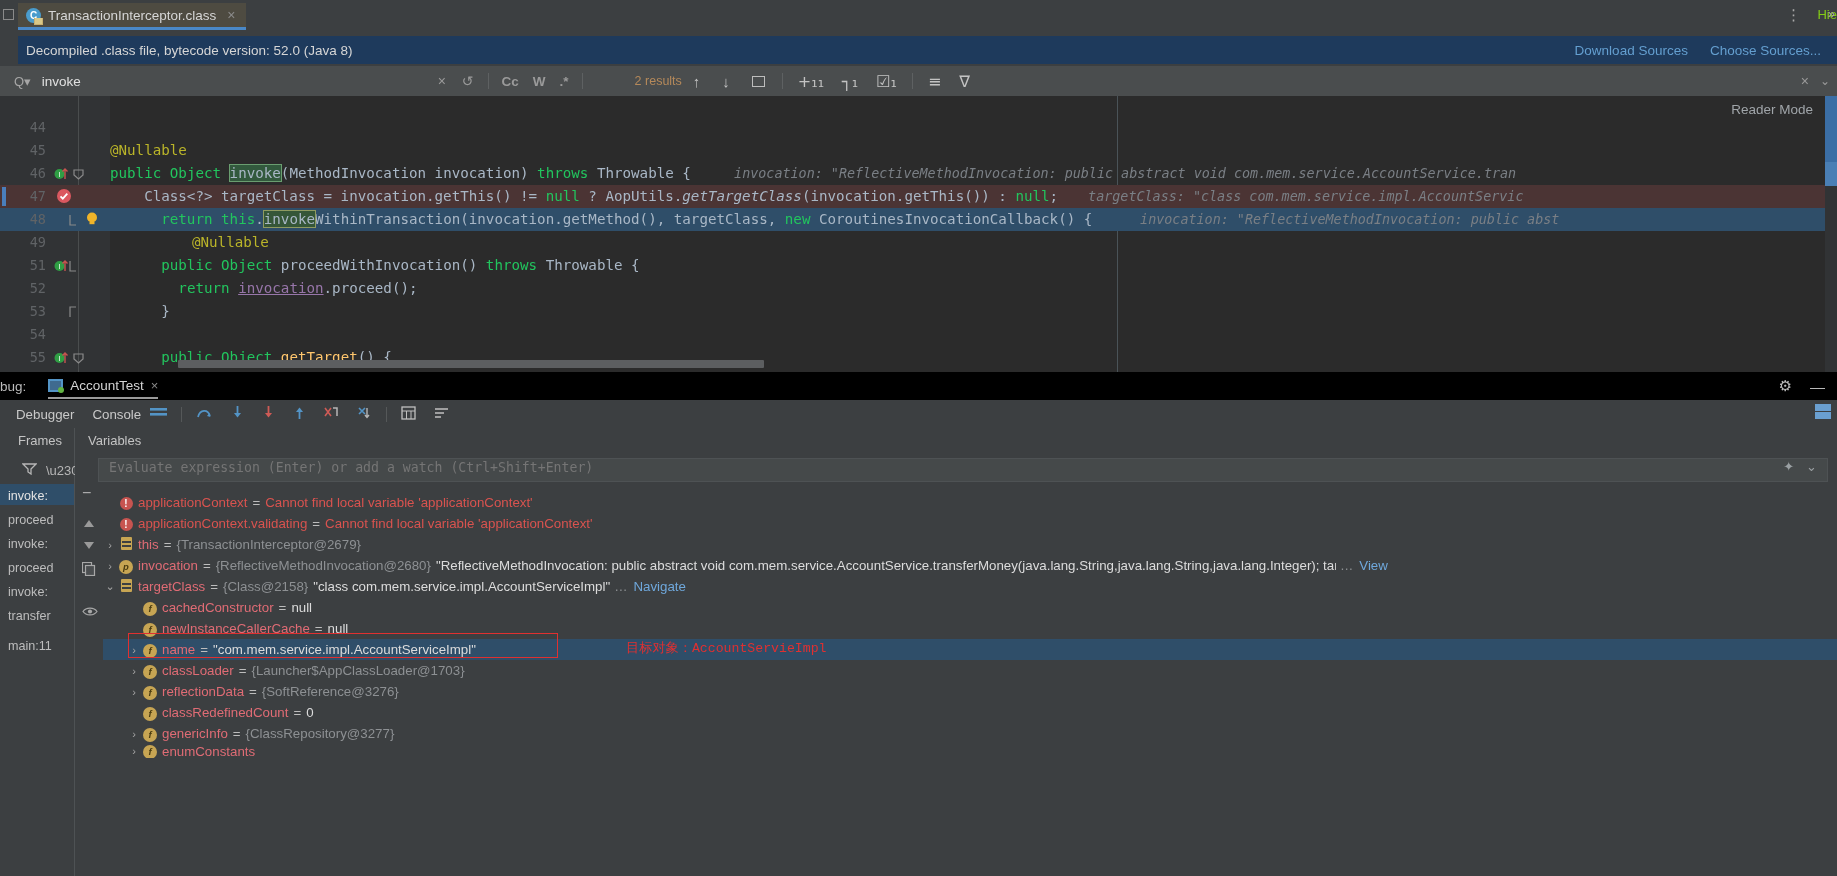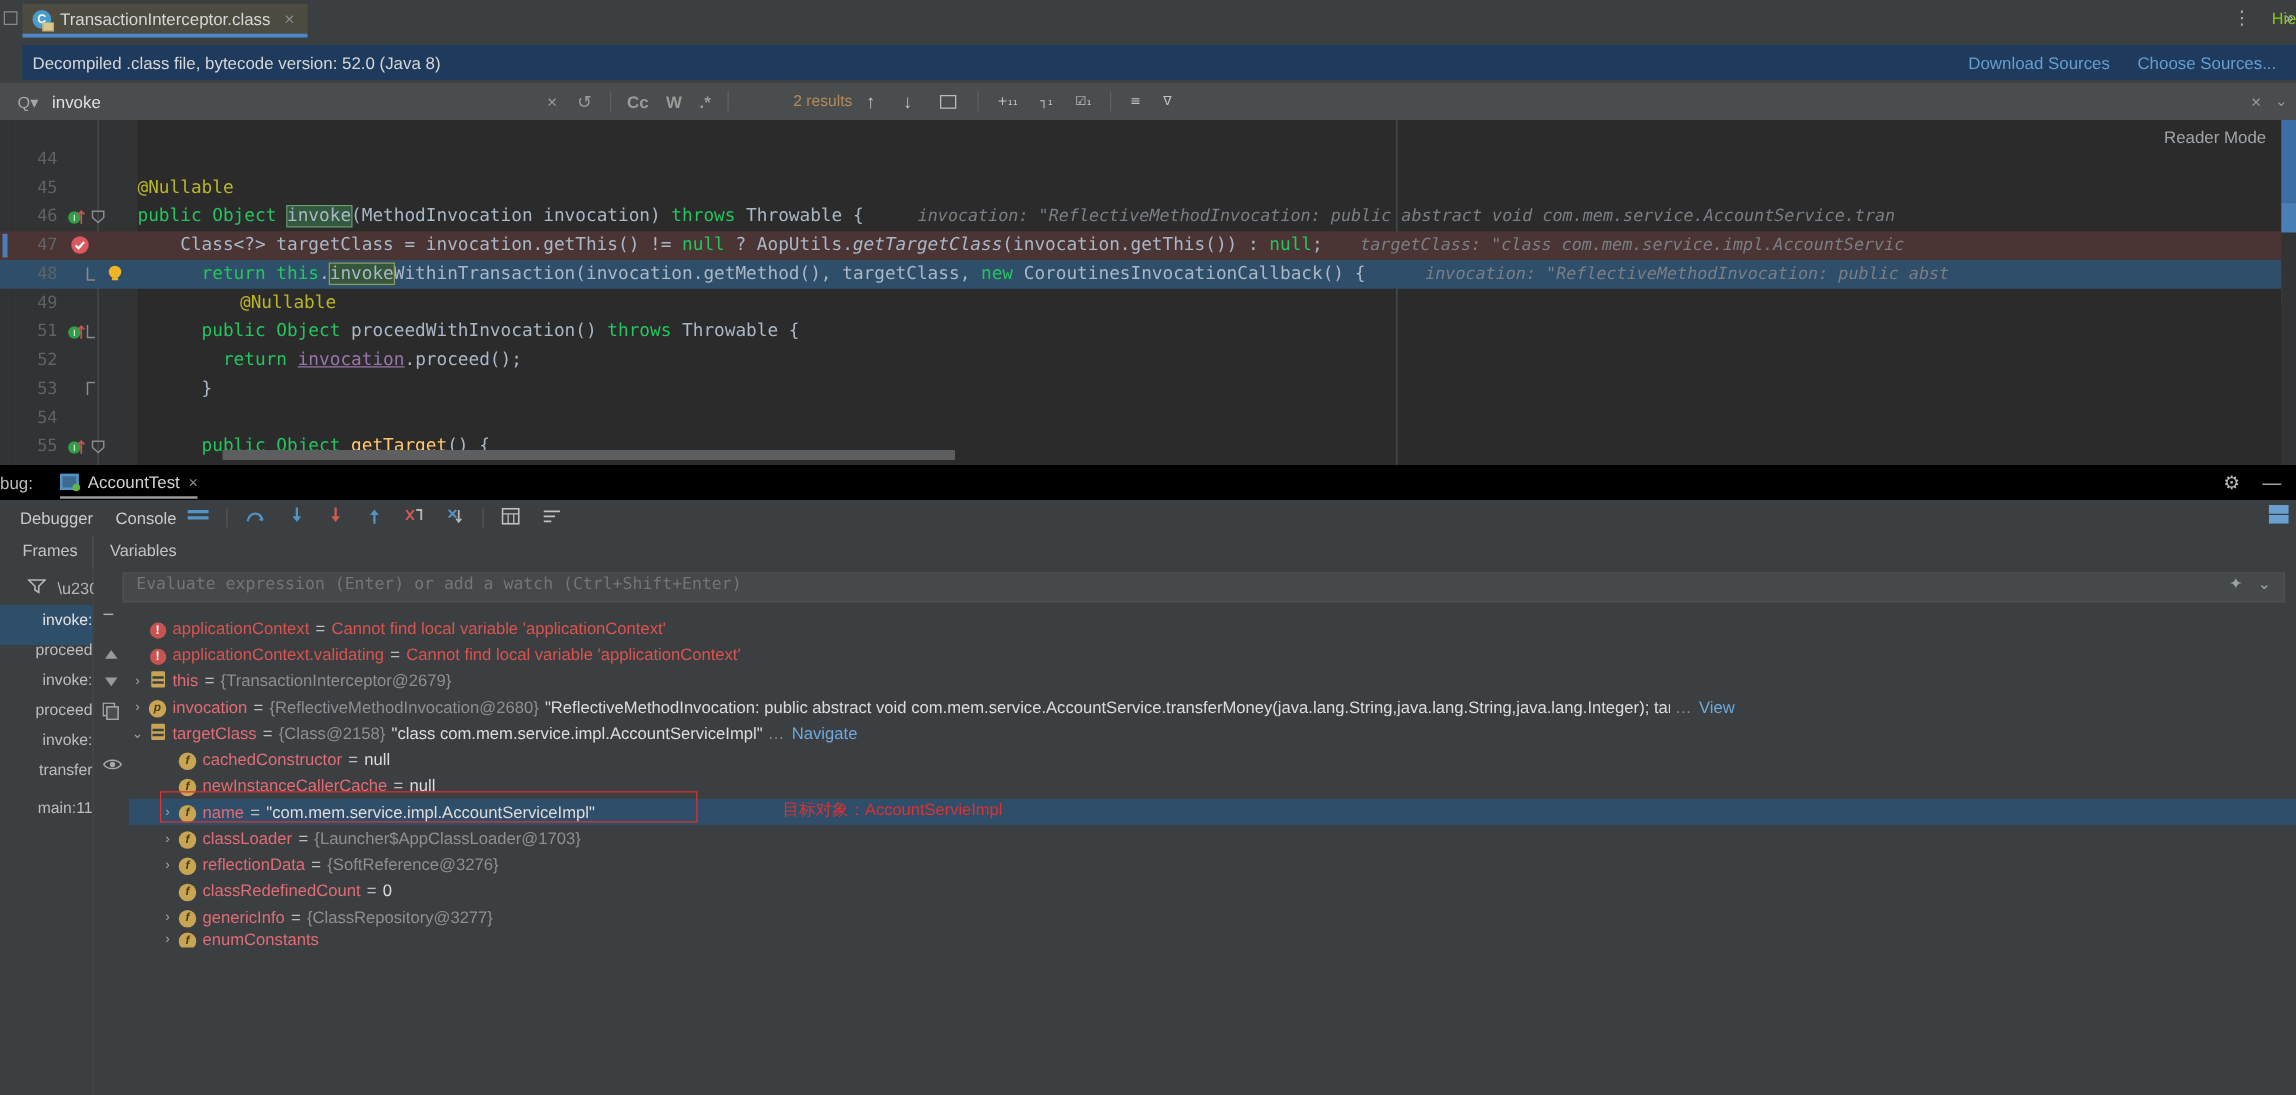--- a/index.html
+++ b/index.html
@@ -67,21 +67,21 @@
     border: none; outline: none; width: 390px;
   }
   .fb-icon { color: #9a9a9a; font-size: 14px; margin: 0 8px; }
   .fb-sep { width: 1px; height: 16px; background: #5e6162; margin: 0 6px; }
   .fb-cc { color: #9a9a9a; font-size: 13.5px; font-weight: bold; margin: 0 7px; }
   .fb-results { color: #b5895a; font-size: 12.5px; margin-left: 46px; }
   .fb-arrow { color: #c3c3c3; font-size: 15px; margin: 0 11px; }
   .fb-box {
     width: 13px; height: 11px; border: 1.6px solid #bdbdbd; margin: 0 11px;
   }
-  .fb-glyph { color: #c3c3c3; font-size: 10px; margin: 0 9px; font-family: "DejaVu Sans", sans-serif;}
+  .fb-glyph { color: #c3c3c3; font-size: 16px; margin: 0 9px; font-family: "DejaVu Sans", sans-serif;}
   .fb-close-right { position: absolute; right: 28px; color: #9a9a9a; font-size: 14px; }
   .fb-chev-right { position: absolute; right: 7px; color: #9a9a9a; font-size: 12px; }
 
   
   .editor {
     position: absolute; left: 0; top: 96px; width: 1837px; height: 276px;
     background: #2b2b2b; overflow: hidden;
   }
   .markerstrip { position: absolute; left: 0; top: 0; width: 10px; height: 276px; background: #313335; }
   .gutter { position: absolute; left: 10px; top: 0; width: 100px; height: 276px; background: #313335; }
@@ -173,22 +173,22 @@
   .fv-vars   { position: absolute; left: 88px; top: 5px; color: #c4c4c4; font-size: 13px; }
   .fv-divider { position: absolute; left: 74px; top: 428px; width: 1px; height: 448px; background: #4e5254; }
 
   
   .frames-panel {
     position: absolute; left: 0; top: 454px; width: 74px; height: 422px; background: #3c3f41;
   }
   .frames-toolbar { position: absolute; left: 0; top: 0; width: 74px; height: 28px; }
   .ff-icon { position: absolute; color: #b6b6b6; font-size: 13px; }
   .frame-row {
-    position: absolute; left: 0; width: 74px; height: 32px; color: #bdbdbd; font-size: 12.6px;
-    padding-left: 8px; line-height: 24px; white-space: nowrap; overflow: hidden; text-align: right;
+    position: absolute; left: 0; width: 74px; height: 21px; color: #bdbdbd; font-size: 12.6px;
+    padding-left: 8px; line-height: 24px; white-space: nowrap; overflow: hidden;
   }
   .frame-row.sel { background: #2f4e69; color: #e2e2e2; }
   .frame-main { color: #bdbdbd; }
 
   
   .vars-panel {
     position: absolute; left: 75px; top: 454px; width: 1762px; height: 422px; background: #3c3f41;
   }
   .vars-side {
     position: absolute; left: 0; top: 0; width: 28px; height: 422px; background: #3c3f41;
@@ -240,21 +240,21 @@
   .vellipsis { color: #8d9093; margin-left: 4px; }
   .verr-msg { color: #d9534f; }
   .vview { color: #6fa8dc; }
 
   .redbox {
     position: absolute; border: 1.6px solid #e03030; pointer-events: none;
   }
   .annotation {
     position: absolute; color: #e03030; font-size: 13.2px; white-space: nowrap;
   }
-  .annotation .mono { font-family: Liberation Sans, sans-serif; }
+  .annotation .mono { font-family: Liberation Mono, monospace; }
 </style>
 </head>
 <body>
 
 <div class="app">
 
   <div class="tabstrip">
     <div class="left-gutter-strip">
       <div style="position:absolute;left:3px;top:9px;width:11px;height:11px;border:1.6px solid #8a8a8a;"></div>
     </div>

